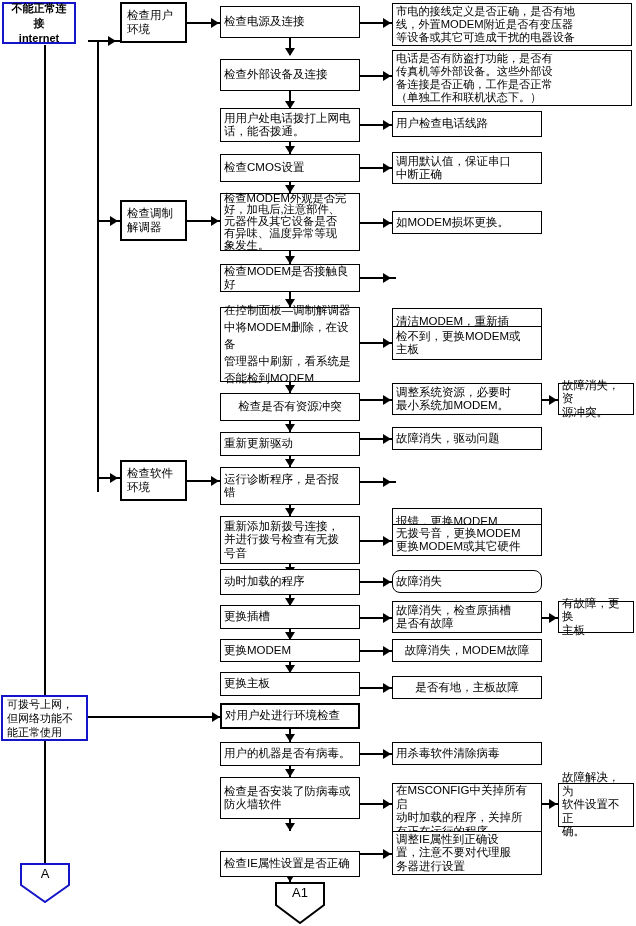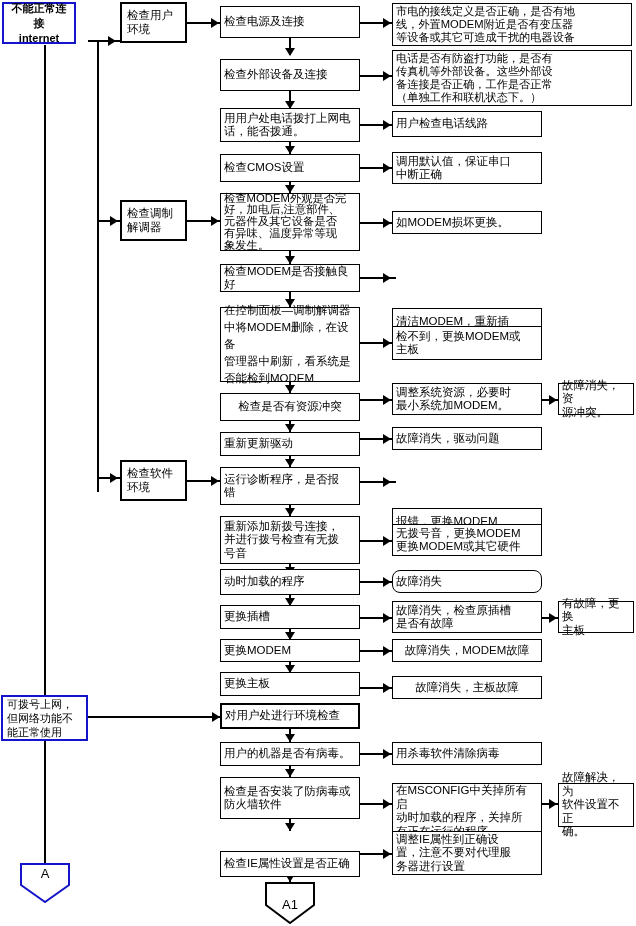--- a/index.html
+++ b/index.html
@@ -238,21 +238,21 @@
   <div class="node vcenter" style="left:392px; top:383px; width:150px; height:32px;">调整系统资源，必要时
 最小系统加MODEM。</div>
   <div class="node vcenter" style="left:392px; top:427px; width:150px; height:23px;">故障消失，驱动问题</div>
   <div class="node vcenter" style="left:392px; top:468px; width:150px; height:27px;margin-top:40px;">报错，更换MODEM</div>
   <div class="node vcenter" style="left:392px; top:524px; width:150px; height:32px;">无拨号音，更换MODEM
 更换MODEM或其它硬件</div>
   <div class="node vcenter" style="left:392px; top:570px; width:150px; height:23px;border-radius:8px;">故障消失</div>
   <div class="node vcenter" style="left:392px; top:601px; width:150px; height:32px;">故障消失，检查原插槽
 是否有故障</div>
   <div class="node hvcenter" style="left:392px; top:639px; width:150px; height:23px;">故障消失，MODEM故障</div>
-  <div class="node hvcenter" style="left:392px; top:676px; width:150px; height:23px;">故障消失，主板故障</div>
+  <div class="node hvcenter" style="left:392px; top:676px; width:150px; height:23px;">是否有地，主板故障</div>
   <div class="node vcenter" style="left:392px; top:742px; width:150px; height:23px;">用杀毒软件清除病毒</div>
   <div class="node vcenter" style="left:392px; top:783px; width:150px; height:56px;">在MSCONFIG中关掉所有启
 动时加载的程序，关掉所
 有正在运行的程序。</div>
   <div class="node vcenter" style="left:392px; top:831px; width:150px; height:44px;">调整IE属性到正确设
 置，注意不要对代理服
 务器进行设置</div>
 
   <div class="node vcenter" style="left:558px; top:383px; width:76px; height:32px;">故障消失，资
 源冲突。</div>
@@ -262,20 +262,20 @@
 软件设置不正
 确。</div>
 
   <div class="pent" style="left:20px; top:863px; width:50px; height:40px;">
     <svg class="shape" viewBox="0 0 50 40" preserveAspectRatio="none">
       <polygon points="1,1 49,1 49,22 25,39 1,22" fill="#ffffff" stroke="#1414c8" stroke-width="2"></polygon>
     </svg>
     <span class="lbl">A</span>
   </div>
 
-  <div class="pent" style="left:265px; top:882px; width:50px; height:42px;align-items:center;">
+  <div class="pent" style="left:275px; top:882px; width:50px; height:42px;">
     <svg class="shape" viewBox="0 0 50 42" preserveAspectRatio="none">
       <polygon points="1,1 49,1 49,23 25,41 1,23" fill="#ffffff" stroke="#000000" stroke-width="2"></polygon>
     </svg>
     <span class="lbl">A1</span>
   </div>
 
 </div>
 
 </body></html>

